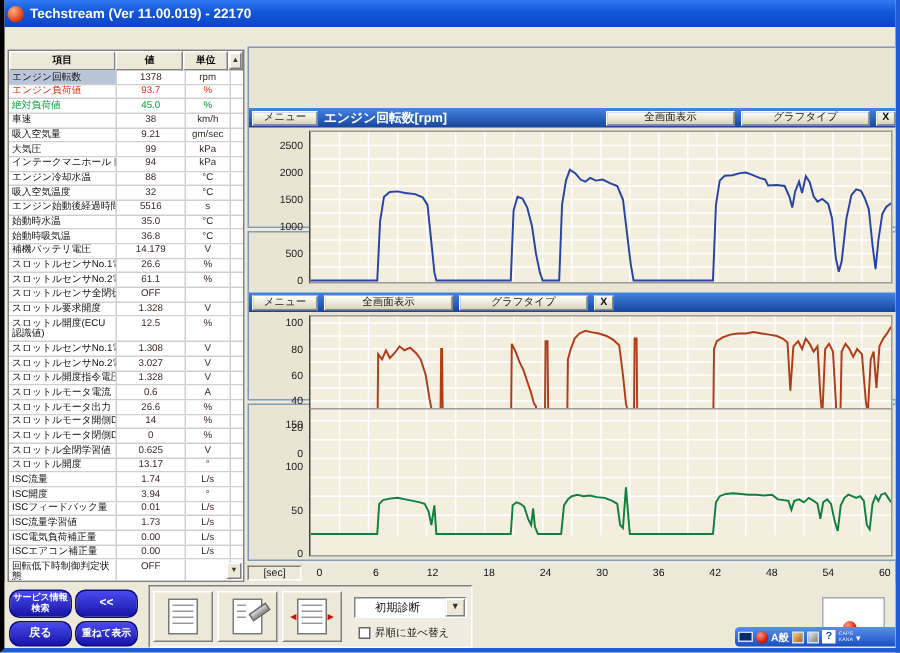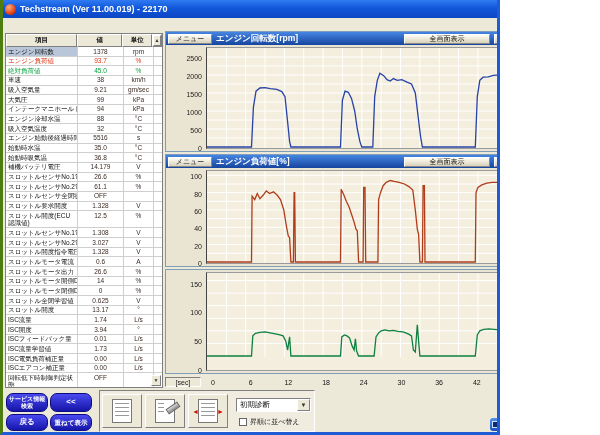--- a/index.html
+++ b/index.html
@@ -1,18 +1,18 @@
 <!DOCTYPE html>
 <html><head>
 <meta charset="utf-8">
 <style>
   * { margin:0; padding:0; box-sizing:border-box; }
   html,body { width:600px; height:435px; font-family:"Liberation Sans", sans-serif; }
-  .window { position:relative; width:500px; height:435px; background:#ece9d8;
-            border-left:3px solid #4d7c0f; border-right:3px solid #1e5cd6; border-bottom:3px solid #1e5cd6; overflow:hidden; }
+  .window { position:relative; width:600px; height:435px; background:#ece9d8;
+            border-left:3px solid #000000; border-right:3px solid #1e5cd6; border-bottom:3px solid #1e5cd6; overflow:hidden; }
   
   .titlebar { position:absolute; left:-3px; top:0; width:600px; height:18px;
               background:linear-gradient(180deg,#2f7bf2 0%,#1257da 45%,#0b46c4 100%);
               display:flex; align-items:center; padding:0 5px; color:#fff; font-size:9px; font-weight:bold; }
   .app-icon { width:11px; height:11px; border-radius:50%;
               background:radial-gradient(circle at 35% 30%,#ffb080,#e2441a 60%,#8c1a00); margin-right:4px; flex:0 0 auto; }
   
   .menubar { position:absolute; left:0; top:18px; width:594px; height:13px; background:#ece9d8;
              border-bottom:1px solid #b8b4a2; display:flex; align-items:center; gap:14px; padding:0 8px; font-size:8px; color:#111; }
   .menubar span { cursor:default; }
@@ -32,21 +32,21 @@
   .tc.val { width:46px; border-right:1px solid #cfcfcf; text-align:center; color:#3a2a22; }
   .tc.unit{ width:30px; border-right:1px solid #cfcfcf; text-align:center; color:#3a2a22; }
   .trow.red  .val, .trow.red  .unit, .trow.red  .lab { color:#e03010; }
   .trow.green .val,.trow.green .unit,.trow.green .lab { color:#00a33a; }
   .trow.sel .lab { background:#b9c6da; }
   .tdown { position:absolute; right:1px; bottom:1px; }
   
   .chartcol { position:absolute; left:162px; top:31px; width:435px; height:357px; display:flex; flex-direction:column; }
   .chart-panel { border:1px solid #7f9db9; background:#eae5d2; display:flex; flex-direction:column; margin-bottom:2px; }
   .chart-panel.p1{ height:121px; } .chart-panel.p2{ height:113px; } .chart-panel.p3{ height:105px; }
-  .chart-header { flex:0 0 13px; background:linear-gradient(180deg,#4585e2,#16459e); display:flex; align-items:center; padding:0 2px; gap:4px; }
+  .chart-header { flex:0 0 13px; background:linear-gradient(180deg,#4585e2,#16459e); display:flex; align-items:center; padding:0 2px; gap:4px;margin-top:40px; }
   .menu-btn { width:44px; height:10px; background:linear-gradient(180deg,#fffef5,#d8d2ba); border:1px solid #888;
               border-top-color:#fff; border-left-color:#fff; font-size:7px; color:#223; text-align:center; line-height:8px; }
   .menu-btn.focused { outline:1px dotted #222; outline-offset:-2px; }
   .chart-title { color:#fff; font-size:8.5px; font-weight:bold; flex:1; white-space:nowrap; overflow:hidden; }
   .hdr-btn { width:86px; height:10px; background:linear-gradient(180deg,#fffef5,#d8d2ba); border:1px solid #888;
              border-top-color:#fff; border-left-color:#fff; font-size:7px; color:#111; text-align:center; line-height:8px; }
   .close-btn { width:13px; height:10px; background:linear-gradient(180deg,#fffef5,#d8d2ba); border:1px solid #888;
                border-top-color:#fff; border-left-color:#fff; font-size:7px; font-weight:bold; color:#111; text-align:center; line-height:8px; }
   .chart-body { flex:1; display:flex; padding-right:4px; }
   .y-gutter { flex:0 0 40px; position:relative; font-size:7px; color:#222; }
@@ -74,21 +74,21 @@
               display:flex; align-items:center; justify-content:center; position:relative; }
   .doc { width:20px; height:24px; background:#fff; border:1px solid #777; position:relative; }
   .doc i { display:block; height:1px; background:#999; margin:3px 2px 0 2px; }
   .doc.half i { margin-right:10px; }
   .stamp { position:absolute; width:14px; height:6px; background:linear-gradient(180deg,#ddd,#888); border:1px solid #666;
            transform:rotate(-35deg); right:4px; top:10px; }
   .redarrows { position:absolute; inset:0; color:#cc1100; font-size:7px; line-height:34px; }
   .redarrows .l{ position:absolute; left:3px; } .redarrows .r{ position:absolute; right:3px; }
   .dropdown { position:absolute; left:233px; top:10px; width:75px; height:14px; background:#fff; border:1px solid;
               border-color:#808080 #fff #fff #808080; font-size:7.5px; display:flex; align-items:center; }
-  .dropdown .dtext{ flex:1; padding-left:3px; color:#111; }
+  .dropdown .dtext{ flex:1; padding-left:13px; color:#111; }
   .darrow { width:13px; height:12px; background:#ece9d8; border:1px solid; border-color:#fff #808080 #808080 #fff;
             font-size:6px; text-align:center; line-height:11px; color:#333; }
   .sortrow { position:absolute; left:236px; top:29px; display:flex; align-items:center; gap:3px; font-size:7px; color:#111; }
   .checkbox { width:8px; height:8px; background:#fff; border:1px solid #666; }
   
   .ime-popup { position:absolute; left:545px; top:10px; width:42px; height:23px; background:#fff; border:1px solid #aaa; }
   .ime-orb { position:absolute; left:13px; top:15px; width:9px; height:9px; border-radius:50%;
              background:radial-gradient(circle at 35% 30%,#ff9a8a,#d81800 65%,#7a0c00); }
   .ime-bar { position:absolute; left:487px; top:30px; width:107px; height:13px;
              background:linear-gradient(180deg,#5590ee,#1a4fc0); border-radius:3px 0 0 3px;
@@ -349,21 +349,20 @@
               <line x1="0" y1="9" x2="387" y2="9" stroke="#ffffff" stroke-width="1"></line>
               <polyline points="0.0,99.0 44.5,99.0 46.4,59.4 49.0,43.2 52.9,40.0 58.0,39.6 63.2,40.7 69.7,41.4 74.8,43.6 78.0,48.6 80.6,73.8 82.6,93.6 83.9,99.0 133.5,99.0 135.4,52.2 138.0,43.2 141.3,44.3 144.5,50.4 147.7,63.0 150.3,81.0 152.9,93.6 154.8,99.0 165.8,99.0 167.7,48.6 170.3,32.4 172.9,25.2 176.7,27.7 180.0,31.7 183.2,33.1 186.4,30.6 190.3,32.4 194.8,31.7 200.0,34.2 204.5,36.0 208.3,45.0 210.9,66.6 213.5,88.2 215.4,99.0 268.3,99.0 270.3,48.6 272.8,32.4 276.1,29.2 281.2,28.8 286.4,27.4 290.3,27.0 294.1,28.4 299.3,30.6 303.1,31.7 305.1,35.6 310.9,35.3 316.1,36.0 319.3,43.2 321.2,50.4 323.1,39.6 325.7,33.1 327.7,40.7 330.2,29.5 332.8,33.5 335.4,42.8 338.0,46.4 341.2,44.6 345.1,47.9 347.7,57.6 350.2,83.9 352.2,93.2 354.1,86.4 357.3,57.6 360.6,42.1 363.8,38.2 367.0,39.2 369.6,44.3 372.2,51.5 374.7,75.6 376.7,91.4 378.6,72.0 381.2,54.7 383.8,50.0 387.0,47.5" fill="none" stroke="#2743a6" stroke-width="1.3"></polyline>
             </svg>
           </div>
       </div>
     </div>
 
     <div class="chart-panel p2">
       <div class="chart-header">
         <div class="menu-btn">メニュー</div>
-        <div class="chart-title">エンジン負荷値[%]</div>
         <div class="hdr-btn">全画面表示</div>
         <div class="hdr-btn">グラフタイプ</div>
         <div class="close-btn">X</div>
       </div>
       <div class="chart-body">
         <div class="y-gutter">
             <span style="bottom: calc(0% + 3px);">0</span>
             <span style="bottom: calc(17.6871% + 3px);">20</span>
             <span style="bottom: calc(35.3741% + 3px);">40</span>
             <span style="bottom: calc(53.0612% + 3px);">60</span>

